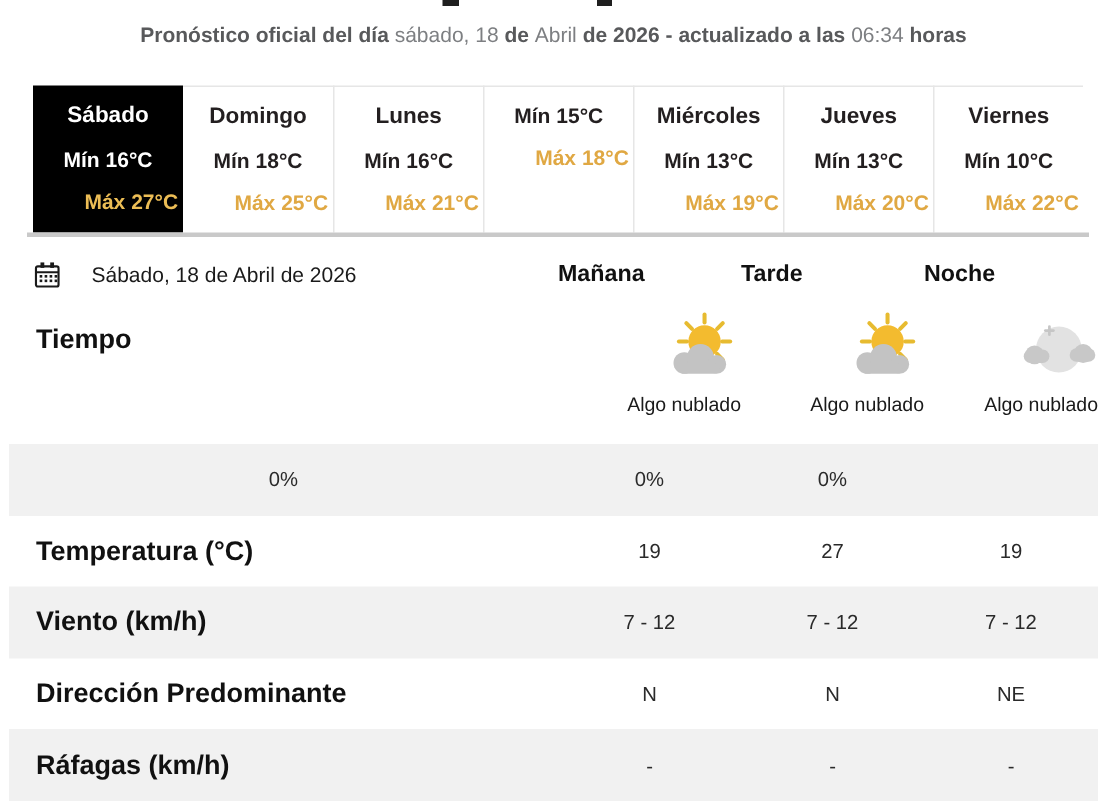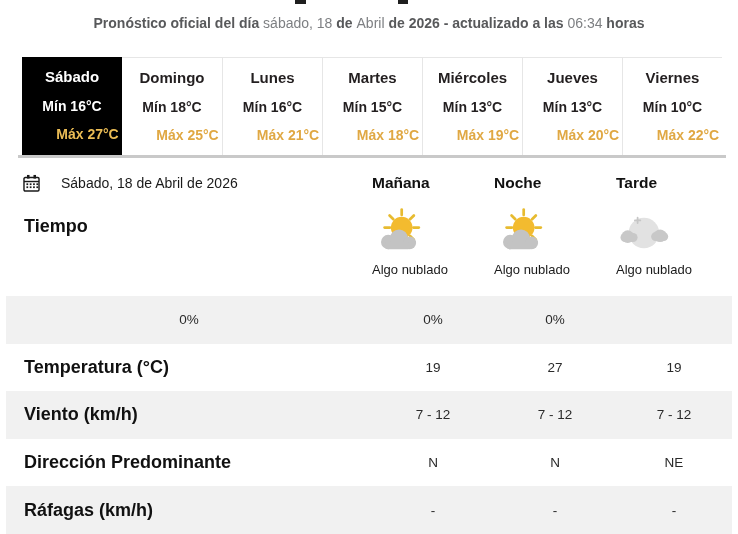--- a/index.html
+++ b/index.html
@@ -36,21 +36,21 @@
   
   .grid{display:grid;grid-template-columns:366px 122px 122px 116px;}
 
   .detail-head{position:absolute;top:166px;left:6px;width:726px;height:34px;align-items:center;}
   .date-cell{display:flex;align-items:center;gap:20px;padding-left:16px;font-size:14px;color:#1a1a1a;}
   .col-head{text-align:left;font-size:15.5px;font-weight:bold;color:#111;}
 
   .weather-row{position:absolute;top:200px;left:6px;width:726px;height:96px;}
   .row-label{font-size:18px;font-weight:bold;color:#111;padding-left:18px;align-self:center;}
   .weather-row .row-label{align-self:start;padding-top:16px;}
-  .condition-cell{display:flex;flex-direction:column;align-items:flex-start;justify-content:flex-start;padding-top:6px;}
+  .condition-cell{display:flex;flex-direction:column;align-items:flex-end;justify-content:flex-start;padding-top:6px;}
   .condition-cell .cap{font-size:13px;color:#1a1a1a;margin-top:2px;}
 
   .data-rows{position:absolute;top:296px;left:6px;width:726px;height:238px;display:flex;flex-direction:column;}
   .data-row{flex:1;align-items:center;}
   .data-row.shaded{background:#f1f1f1;}
   .data-row .val{text-align:center;font-size:13.5px;color:#2a2a2a;}
 </style>
 </head>
 <body>
 
@@ -71,21 +71,20 @@
         <span class="dname">Domingo</span>
         <span class="dmin">Mín 18°C</span>
         <span class="dmax">Máx 25°C</span>
       </div>
       <div class="day-card">
         <span class="dname">Lunes</span>
         <span class="dmin">Mín 16°C</span>
         <span class="dmax">Máx 21°C</span>
       </div>
       <div class="day-card">
-        <span class="dname">Martes</span>
         <span class="dmin">Mín 15°C</span>
         <span class="dmax">Máx 18°C</span>
       </div>
       <div class="day-card">
         <span class="dname">Miércoles</span>
         <span class="dmin">Mín 13°C</span>
         <span class="dmax">Máx 19°C</span>
       </div>
       <div class="day-card">
         <span class="dname">Jueves</span>
@@ -115,22 +114,22 @@
           <rect x="5.6" y="15.6" width="2.2" height="2.2"></rect>
             <rect x="9.8" y="15.6" width="2.2" height="2.2"></rect>
           <rect x="14" y="15.6" width="2.2" height="2.2"></rect>
             <rect x="18.2" y="15.6" width="2.2" height="2.2"></rect>
         </g>
       </svg>
       <span>Sábado, 18 de Abril de 2026</span>
     </div>
 
   <div class="col-head">Mañana</div>
+      <div class="col-head">Tarde</div>
       <div class="col-head">Noche</div>
-      <div class="col-head">Tarde</div>
     </div>
 
   <div class="weather-row grid">
     <div class="row-label">Tiempo</div>
 
   <div class="condition-cell">
         <svg width="54" height="54" viewBox="0 0 60 60">
     <g stroke="#e7bb30" stroke-width="3" stroke-linecap="round">
       <line x1="33" y1="4" x2="33" y2="10"></line>
             <line x1="33" y1="38" x2="33" y2="44"></line>

